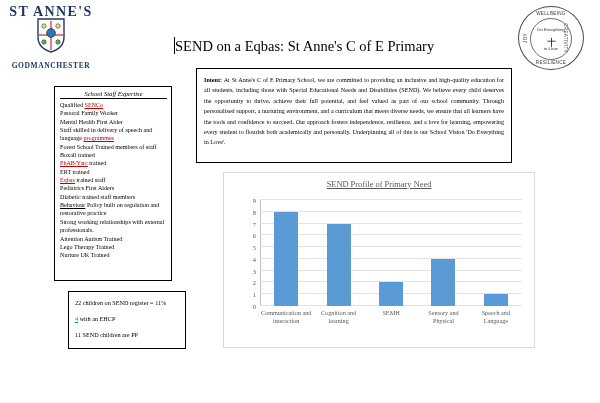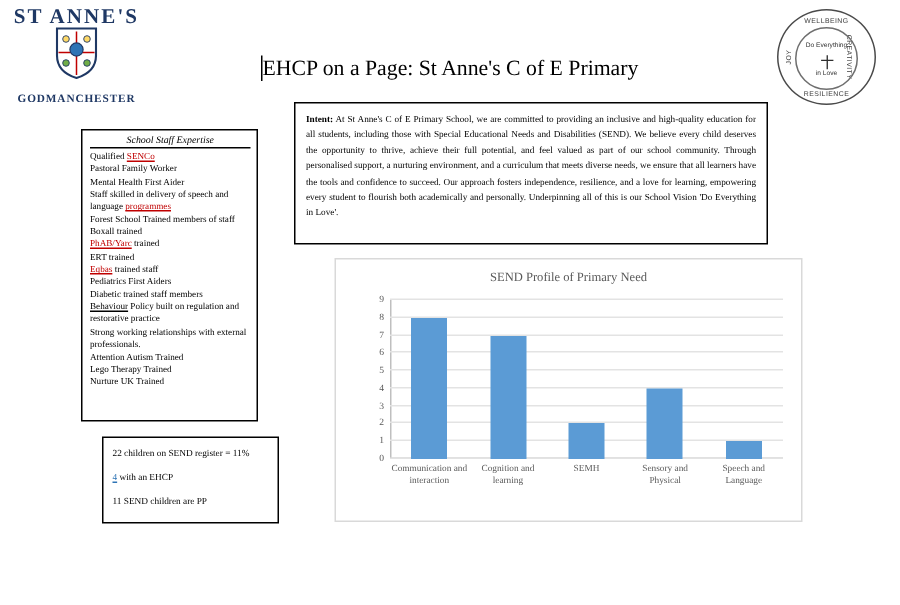--- a/index.html
+++ b/index.html
@@ -221,20 +221,21 @@
   }
   .chart-title {
     position: absolute;
     top: 7px;
     left: 0;
     width: 100%;
     text-align: center;
     font-size: 8.4px;
     font-family: "Liberation Serif", serif;
     color: #595959;
+    text-decoration: underline;
   }
   .plot {
     position: absolute;
     left: 36px;
     top: 27px;
     right: 12px;
     bottom: 41px;
   }
   .gridline {
     position: absolute;
@@ -334,21 +335,21 @@
     <div class="ic-glyph">
       <svg viewBox="0 0 11 11" width="11" height="11" aria-hidden="true">
         <path d="M5.5 0.8 V10.2 M1.4 4.2 H9.6" stroke="#2f2f2f" stroke-width="0.9" fill="none"></path>
       </svg>
     </div>
     <div class="ic-line">in Love</div>
   </div>
 </div>
 
 <div class="title-caret"></div>
-<div class="page-title">EHCP on a Page: St Anne's C of E Primary</div>
+<div class="page-title">SEND on a Eqbas: St Anne's C of E Primary</div>
 
 <div class="staff-box">
   <div class="staff-title">School Staff Expertise</div>
   <div class="staff-rule"></div>
   <ul>
     <li>Qualified <span class="u-red">SENCo</span></li>
     <li>Pastoral Family Worker</li>
     <li>Mental Health First Aider</li>
     <li class="wrap">Staff skilled in delivery of speech and language <span class="u-red">programmes</span></li>
     <li class="wrap">Forest School Trained members of staff</li>

